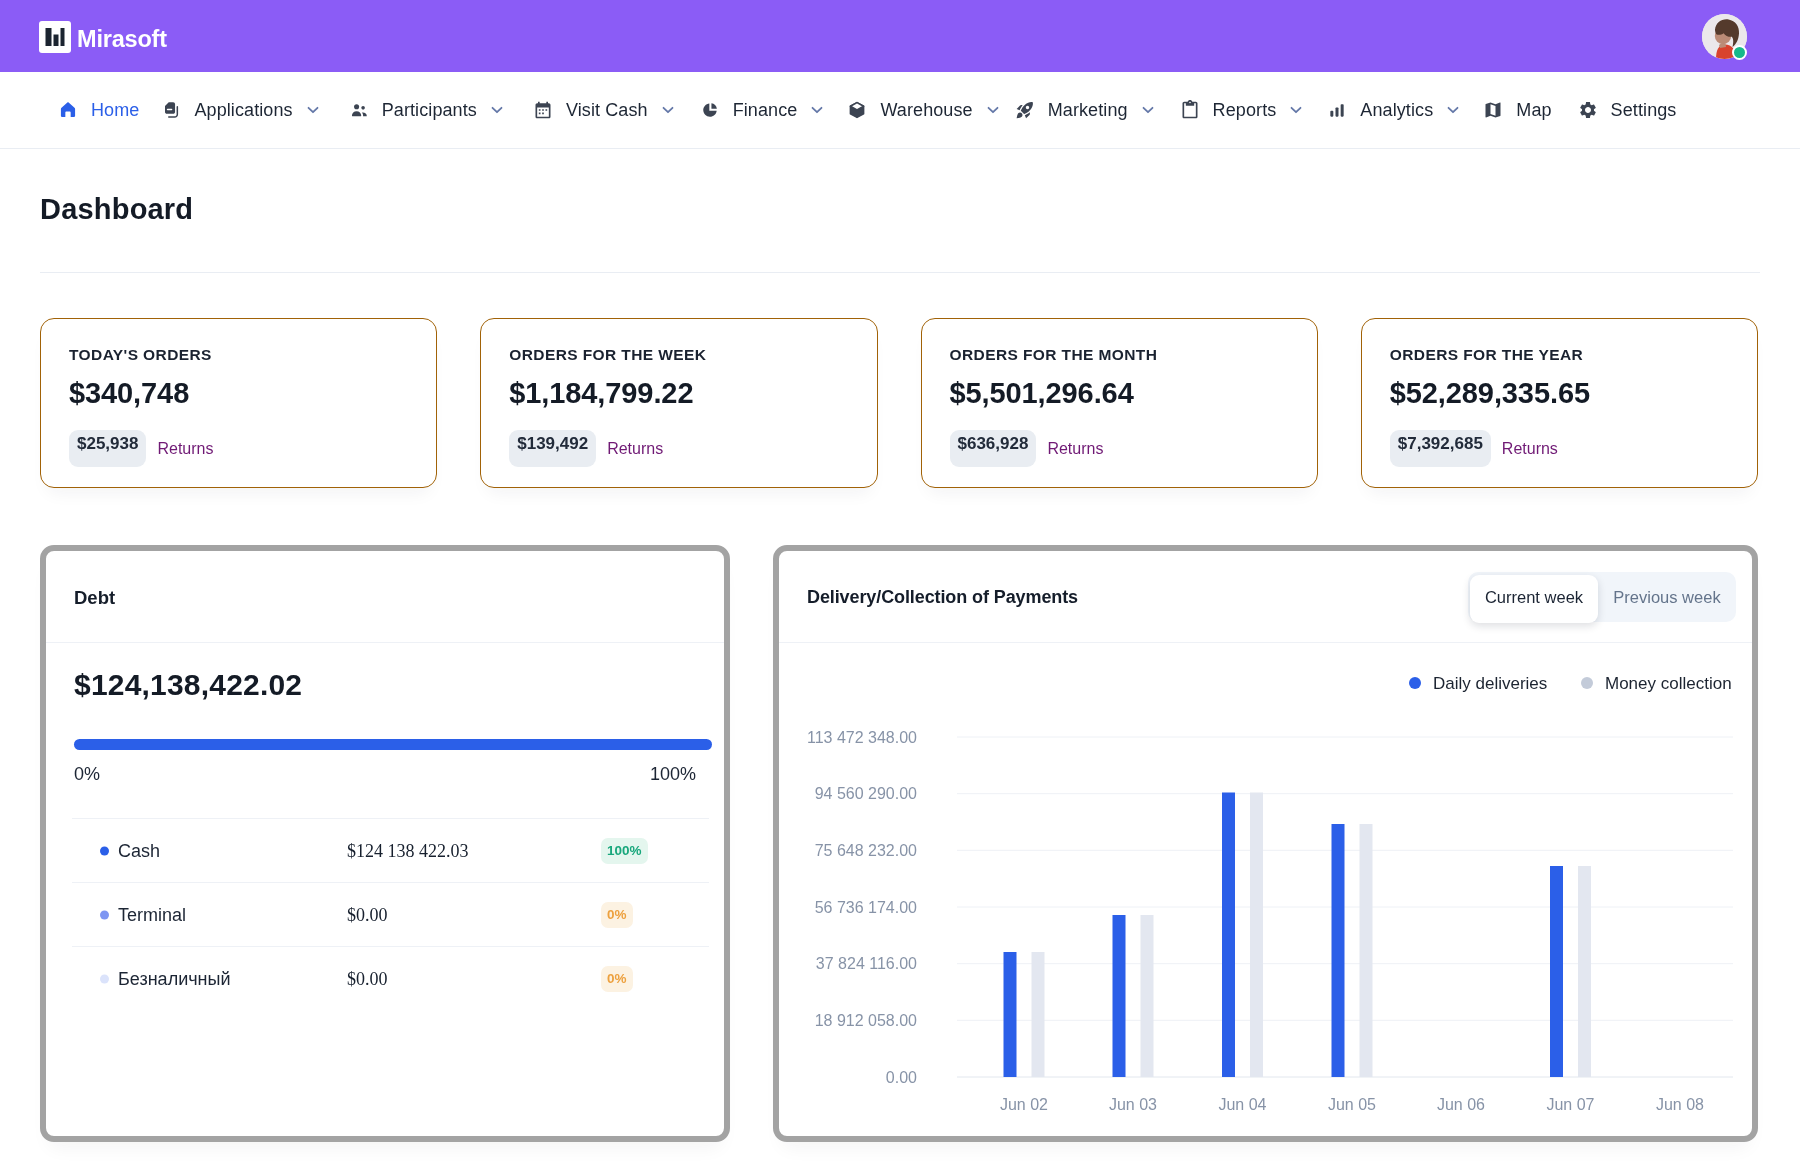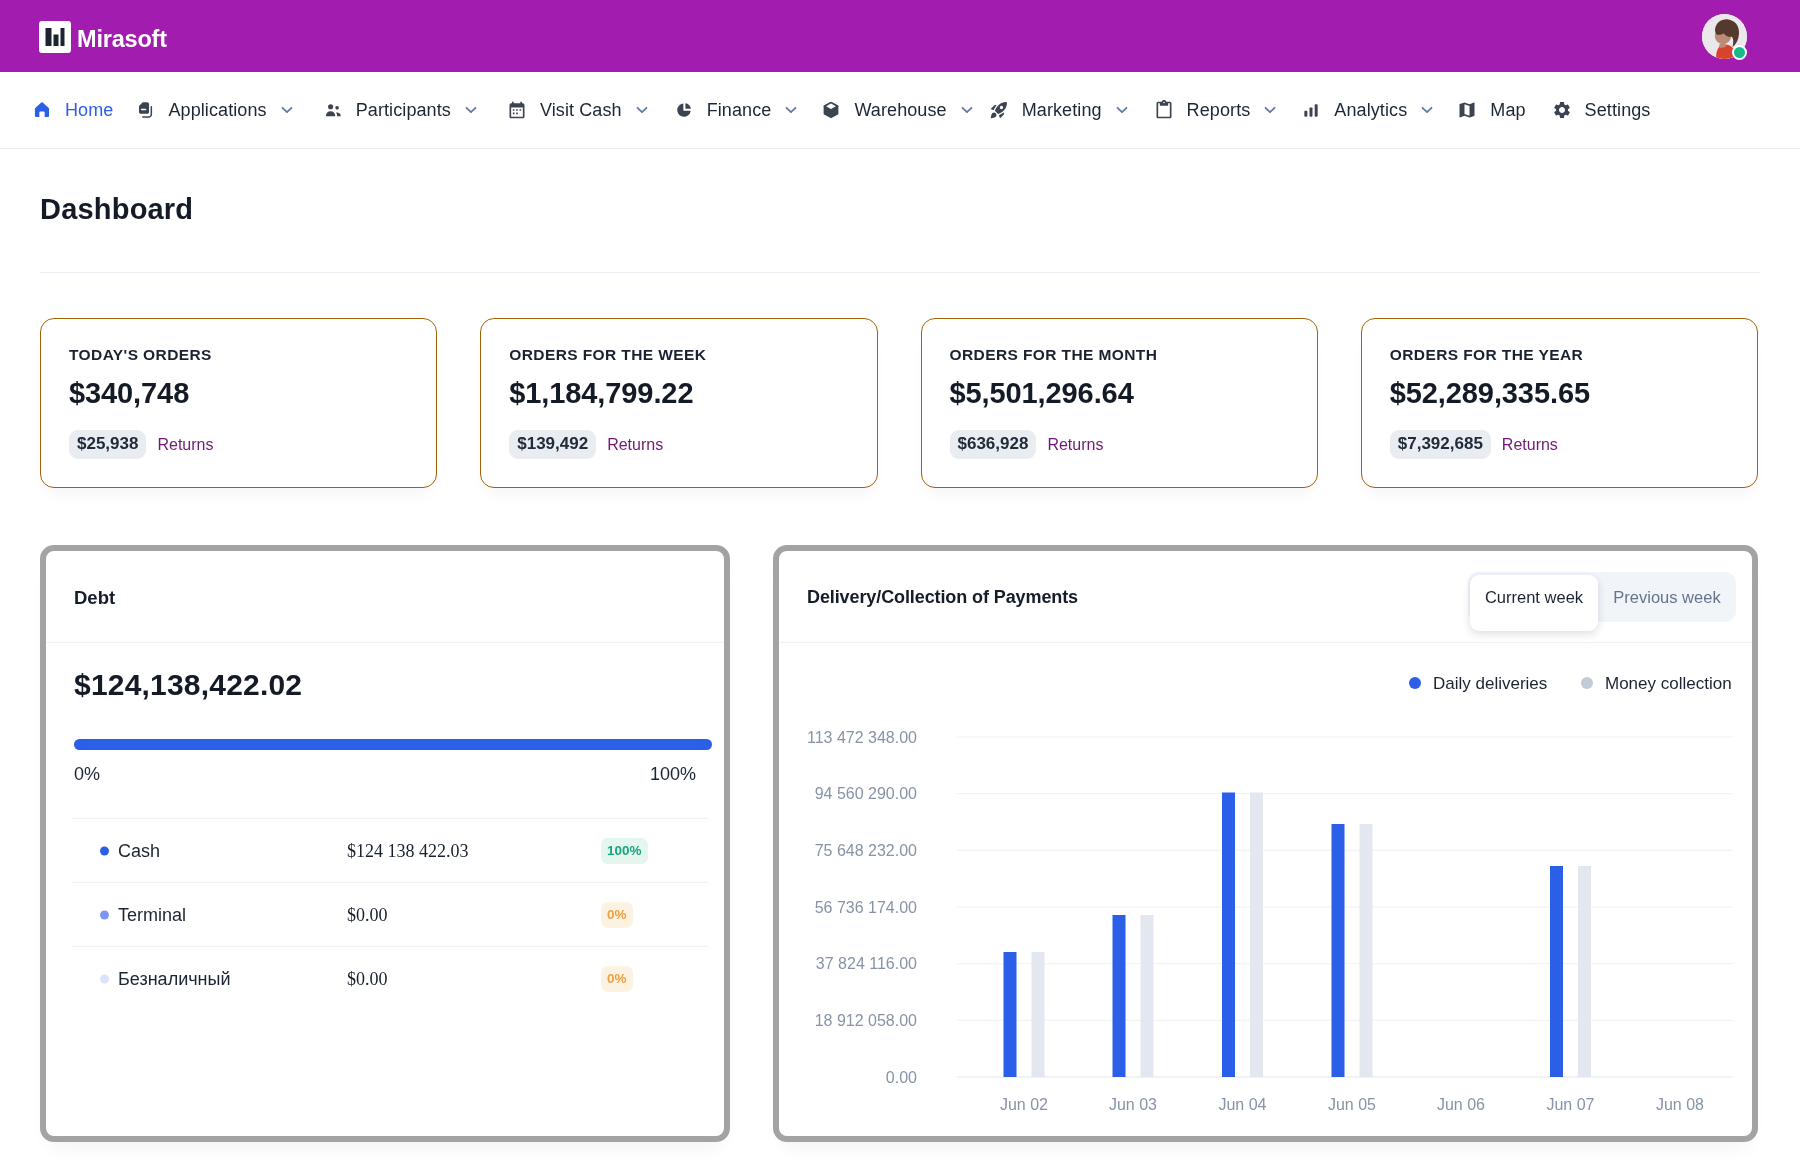--- a/index.html
+++ b/index.html
@@ -1,47 +1,47 @@
 <!DOCTYPE html>
 <html><head>
 <meta charset="utf-8">
 <title>Mirasoft Dashboard</title>
 <style>
   * { margin:0; padding:0; box-sizing:border-box; }
   html,body { width:1800px; height:1166px; background:#ffffff; font-family:"Liberation Sans", sans-serif; }
   body { position:relative; overflow:hidden; }
 
   
-  .topbar { position:absolute; left:0; top:0; width:1800px; height:92px; background:#a21caf; }
+  .topbar { position:absolute; left:0; top:0; width:1800px; height:92px; background:#8b5cf6; }
   .logo { position:absolute; left:39px; top:21px; width:32px; height:32px; background:#ffffff; border-radius:3px; }
   .logo svg { position:absolute; left:0; top:0; }
   .brand { position:absolute; left:77px; top:27px; font-size:23.5px; line-height:24px; font-weight:700; color:#ffffff; letter-spacing:-0.2px; }
   .avatar { position:absolute; left:1702px; top:14px; width:45px; height:45px; border-radius:50%; overflow:hidden; background:#e9e7ea; }
   .status { position:absolute; left:1732px; top:45px; width:15px; height:15px; border-radius:50%; background:#16b98b; border:2.5px solid #ffffff; }
 
   
-  .nav { position:absolute; left:0; top:72px; width:1800px; height:77px; background:#ffffff; border-bottom:1px solid #e9edf3; display:flex; align-items:center; padding-left:32px; }
+  .nav { position:absolute; left:0; top:72px; width:1800px; height:77px; background:#ffffff; border-bottom:1px solid #e9edf3; display:flex; align-items:center; padding-left:58px; }
   .nav-item { display:flex; align-items:center; }
   .nav-item .ni { width:20px; height:20px; margin-right:13px; flex:none; }
   .nav-item .lbl{white-space:nowrap;}
   .nav-item .lbl { font-size:18px; color:#1d2634; letter-spacing:0.1px; }
   .nav-item .chev { margin-left:14px; width:12px; height:8px; }
   .nav-item.active .lbl { color:#2b5fe8; }
 
   
   .h1 { position:absolute; left:40px; top:193px; font-size:29px; font-weight:700; color:#141b26; letter-spacing:0.2px; }
   .hr1 { position:absolute; left:40px; top:272px; width:1720px; height:1px; background:#e9edf3; }
 
   
   .stats { position:absolute; left:40px; top:318px; width:1718px; display:grid; grid-template-columns:repeat(4,1fr); grid-gap:43px; }
   .scard { height:170px; background:#fff; border:1px solid #a16207; border-radius:14px; padding:27px 28px 0 28px; box-shadow:0 12px 18px -8px rgba(30,41,59,0.06); }
   .scard .t { font-size:15.5px; line-height:17px; font-weight:700; color:#1a2230; letter-spacing:0.4px; }
   .scard .v { font-size:29px; line-height:29px; font-weight:700; color:#141b26; margin-top:16px; letter-spacing:-0.1px; }
   .scard .r { margin-top:22px; display:flex; align-items:center; }
-  .scard .badge { background:#e9edf2; border-radius:9px; padding:4px 8px 5px; font-size:17px; font-weight:600; color:#222b3a; }
+  .scard .badge { background:#e9edf2; border-radius:9px; padding:4px 8px 13px; font-size:17px; font-weight:600; color:#222b3a; }
   .scard .ret { margin-left:11px; font-size:16px; color:#701a75; }
 
   
   .bcard { position:absolute; top:545px; height:597px; background:#fff; border:6px solid #a3a3a3; border-radius:14px; box-shadow:0 14px 20px -10px rgba(30,41,59,0.06); }
   #debt { left:40px; width:690px; }
   #chart { left:773px; width:985px; }
   .bhead { position:absolute; left:0; top:0; right:0; height:92px; border-bottom:1px solid #eef1f6; }
   .bhead .ht { position:absolute; left:28px; top:36px; font-size:18.5px; font-weight:700; color:#151d2a; }
   #chart .ht { font-size:18px; letter-spacing:-0.1px; }
 
@@ -53,21 +53,21 @@
   .drow { height:64px; border-top:1px solid #eef1f6; margin:0 15px 0 26px; position:relative; }
   .drow .dot { position:absolute; left:28px; top:50%; transform:translateY(-50%); width:9px; height:9px; border-radius:50%; }
   .drow .name { position:absolute; left:46px; top:50%; transform:translateY(-50%); font-size:18px; color:#1c2534; }
   .drow .val { position:absolute; left:275px; top:50%; transform:translateY(-50%); font-size:18px; color:#17202e;font-family:Liberation Serif, serif; }
   .drow .pct { position:absolute; left:529px; top:50%; transform:translateY(-50%); border-radius:7px; font-size:13.5px; font-weight:700; padding:5px 6px 6px; }
   .pct.g { background:#e4f6ee; color:#18a77c; }
   .pct.o { background:#fcf2e2; color:#eda13f; }
 
   
   .tabs { position:absolute; left:689px; top:21px; width:268px; height:50px; background:#f1f5fa; border-radius:10px; }
-  .tab-a { position:absolute; left:2px; top:3px; width:128px; height:56px; background:#ffffff; border-radius:9px; box-shadow:0 3px 8px rgba(15,23,42,0.14); text-align:center; line-height:44px; font-size:16.5px; color:#1b2433; }
+  .tab-a { position:absolute; left:2px; top:3px; width:128px; height:48px; background:#ffffff; border-radius:9px; box-shadow:0 3px 8px rgba(15,23,42,0.14); text-align:center; line-height:44px; font-size:16.5px; color:#1b2433; }
   .tab-b { position:absolute; left:130px; top:0; width:138px; height:50px; text-align:center; line-height:50px; font-size:16.5px; color:#64748b; }
 </style>
 </head>
 <body>
 
 <div class="topbar">
   <div class="logo">
     <svg width="32" height="32" viewBox="0 0 32 32">
       <rect x="6.5" y="7" width="6" height="18" fill="#1b2430"></rect>
       <rect x="14.5" y="13.5" width="5" height="11.5" fill="#1b2430"></rect>

